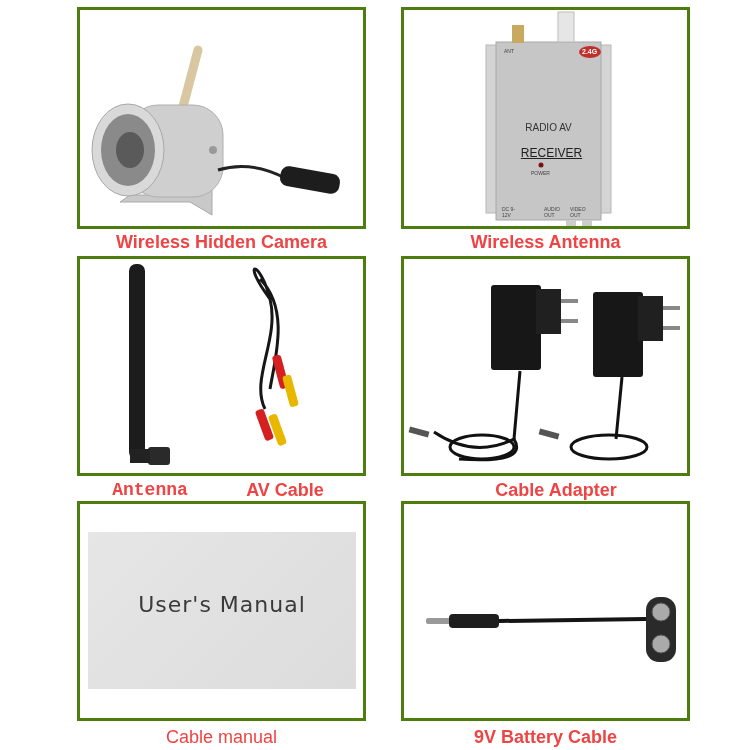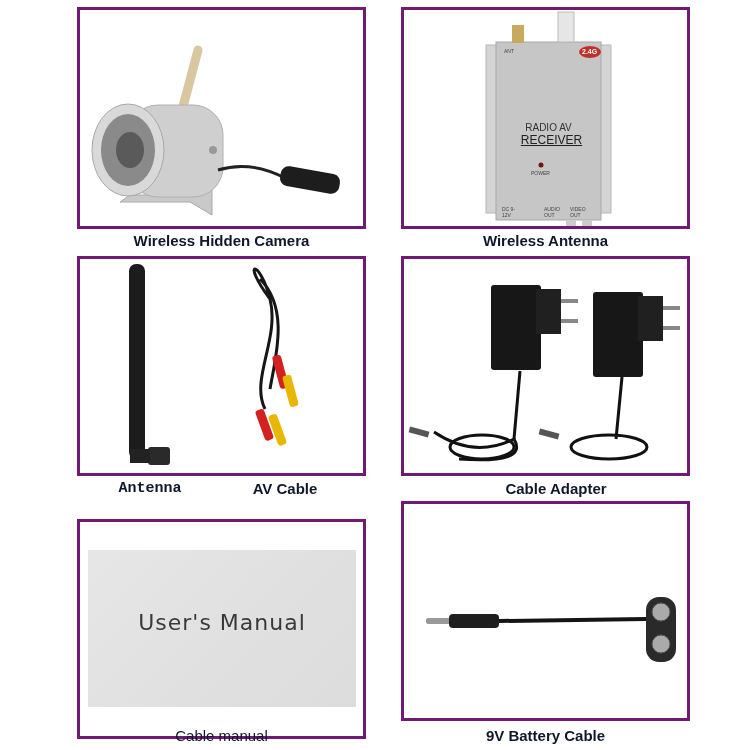--- a/index.html
+++ b/index.html
@@ -1,18 +1,18 @@
 <!DOCTYPE html>
 <html><head>
 <meta charset="utf-8">
 <style>
   html, body { margin:0; padding:0; background:#ffffff; }
   body { width:750px; height:750px; position:relative; overflow:hidden; font-family:"Liberation Sans", sans-serif; }
-  .frame { position:absolute; box-sizing:border-box; border:3px solid #701a75; background:#ffffff; overflow:hidden;padding-left:12px; }
-  .label { position:absolute; font-size:15px; font-weight:bold; color:#0f172a; text-align:center; white-space:nowrap; }
+  .frame { position:absolute; box-sizing:border-box; border:3px solid #4d7c0f; background:#ffffff; overflow:hidden;padding-left:12px; }
+  .label { position:absolute; font-size:18px; font-weight:bold; color:#ef4444; text-align:center; white-space:nowrap; }
   .label.normal { font-weight:normal; }
   .label.bold2 { font-weight:bold; }
   svg { position:absolute; left:0; top:0; }
   .manual-card { position:absolute; left:8px; top:28px; width:268px; height:157px; background:linear-gradient(135deg,#e6e6e6,#dcdcdc); }
   .manual-text { position:absolute; left:0; right:0; top:60px; text-align:center; font-size:22px; letter-spacing:1px; color:#3a3a3a; font-family:"DejaVu Sans", sans-serif; }
 </style>
 </head>
 <body>
 
 <div class="frame" style="left:77px;top:7px;width:289px;height:222px;">
@@ -42,21 +42,21 @@
     <rect x="108" y="15" width="12" height="18" fill="#c9a860"></rect>
     <rect x="154" y="2" width="16" height="30" fill="#e6e6e6" stroke="#bbb"></rect>
     <ellipse cx="186" cy="42" rx="11" ry="6" fill="#c0302a"></ellipse>
     <circle cx="137" cy="155" r="2.5" fill="#7a1010"></circle>
     <rect x="162" y="210" width="10" height="12" fill="#ccc"></rect>
     <rect x="178" y="210" width="10" height="12" fill="#ccc"></rect>
   </svg>
   <div style="position:absolute;left:178px;top:38px;font-size:7px;color:#fff;font-weight:bold;">2.4G</div>
   <div style="position:absolute;left:100px;top:38px;font-size:5px;color:#444;">ANT</div>
   <div style="position:absolute;left:92px;width:105px;text-align:center;top:112px;font-size:10px;color:#333;">RADIO AV</div>
-  <div style="position:absolute;left:92px;width:111px;text-align:center;top:123px;font-size:12px;color:#222;text-decoration:underline;">RECEIVER</div>
+  <div style="position:absolute;left:92px;width:111px;text-align:center;top:136px;font-size:12px;color:#222;text-decoration:underline;">RECEIVER</div>
   <div style="position:absolute;left:127px;top:160px;font-size:5px;color:#444;">POWER</div>
   <div style="position:absolute;left:98px;top:196px;width:20px;font-size:5px;color:#444;">DC 9-12V</div>
   <div style="position:absolute;left:140px;top:196px;width:20px;font-size:5px;color:#444;">AUDIO OUT</div>
   <div style="position:absolute;left:166px;top:196px;width:20px;font-size:5px;color:#444;">VIDEO OUT</div>
 </div>
 <div class="label" style="left:401px;top:232px;width:289px;">Wireless Antenna</div>
 
 <div class="frame" style="left:77px;top:256px;width:289px;height:220px;">
   <svg width="289" height="220">
     <rect x="49" y="5" width="16" height="195" rx="7" fill="#1c1c1c"></rect>
@@ -90,21 +90,21 @@
       <rect x="259" y="47" width="17" height="4" fill="#888"></rect>
       <rect x="259" y="67" width="17" height="4" fill="#888"></rect>
       <path d="M218 118 L212 180" stroke="#111" stroke-width="3"></path>
       <ellipse cx="205" cy="188" rx="38" ry="12" fill="none" stroke="#111" stroke-width="3"></ellipse>
       <rect x="135" y="172" width="20" height="6" fill="#555" transform="rotate(15 145 175)"></rect>
     </g>
   </svg>
 </div>
 <div class="label" style="left:401px;top:480px;width:310px;">Cable Adapter</div>
 
-<div class="frame" style="left:77px;top:519px;width:289px;height:220px;text-decoration:underline;">
+<div class="frame" style="left:77px;top:501px;width:289px;height:220px;text-decoration:underline;">
   <div class="manual-card">
     <div class="manual-text">User's Manual</div>
   </div>
 </div>
 <div class="label normal" style="left:77px;top:727px;width:289px;">Cable manual</div>
 
 <div class="frame" style="left:401px;top:501px;width:289px;height:220px;">
   <svg width="289" height="220">
     <rect x="22" y="114" width="25" height="6" rx="2" fill="#999"></rect>
     <rect x="45" y="110" width="50" height="14" rx="4" fill="#1e1e1e"></rect>

